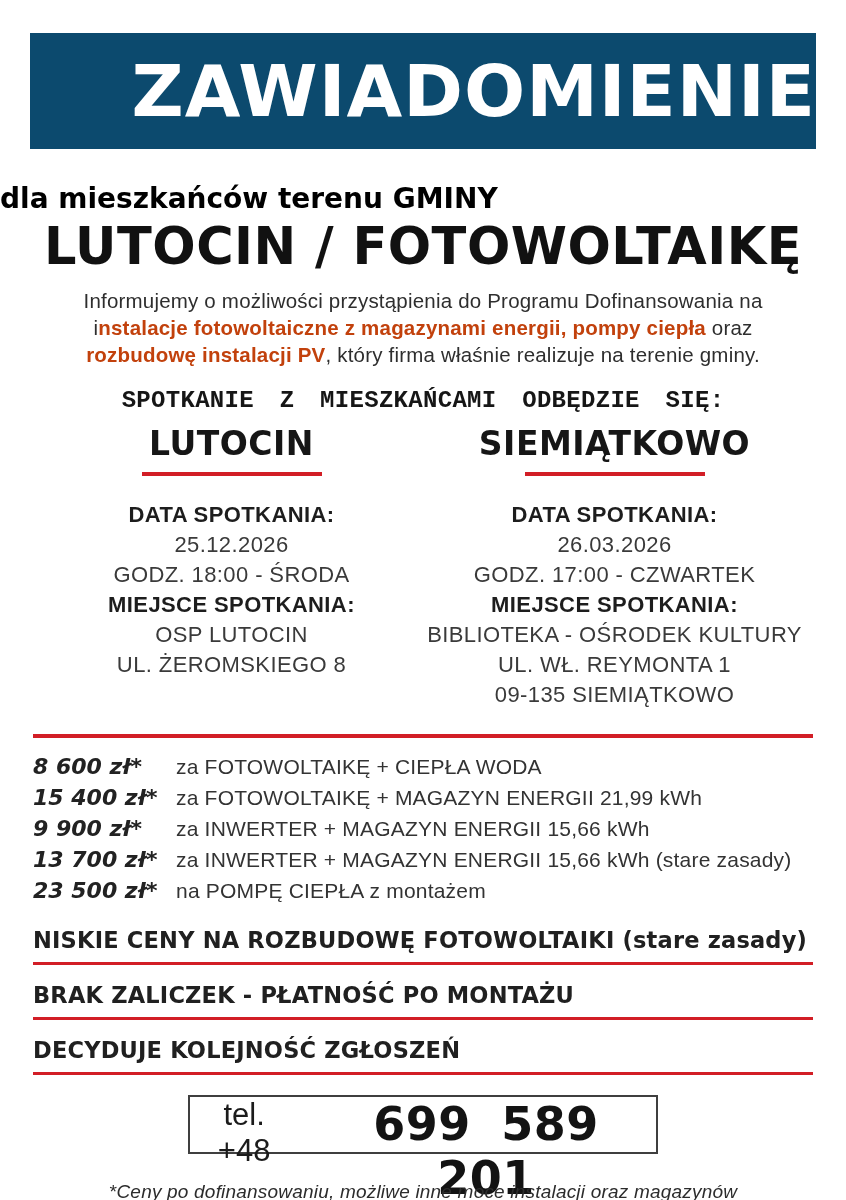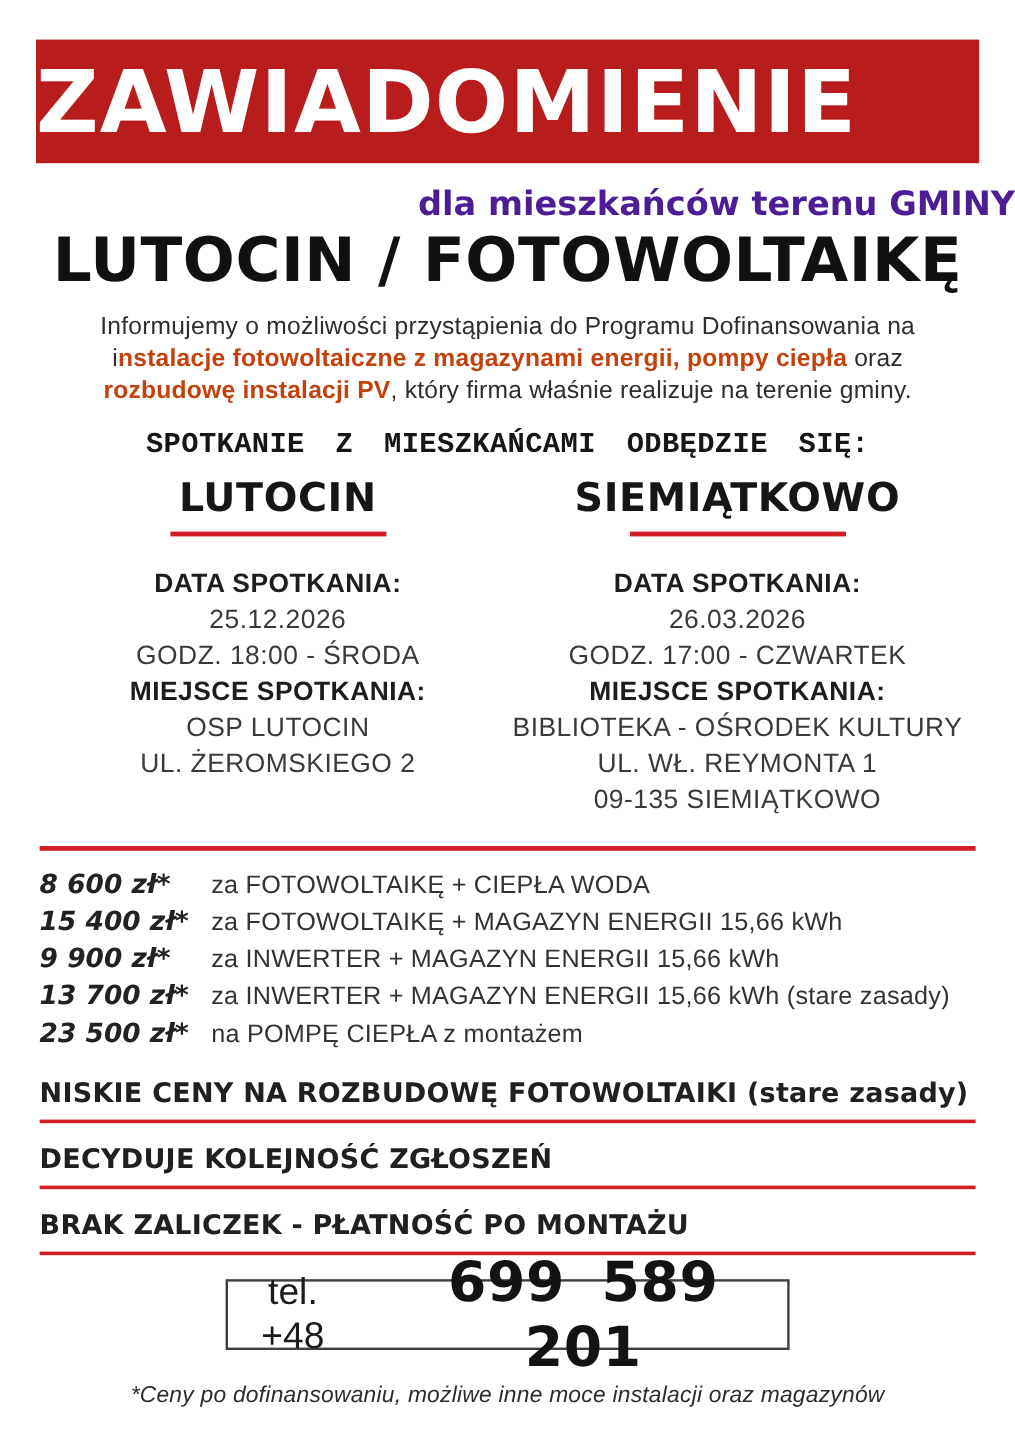--- a/index.html
+++ b/index.html
@@ -10,41 +10,41 @@
     background: #ffffff;
     font-family: "Liberation Sans", sans-serif;
     color: #1c1c1c;
     overflow: hidden;
   }
   .page { width: 846px; height: 1200px; position: relative; }
 
   
   .banner {
     margin: 33px 30px 0 30px;
-    height: 103px;
-    background: #b91c1c;
-    display: flex; align-items: center; justify-content: flex-start;
+    height: 116px;
+    background: #0c4a6e;
+    display: flex; align-items: center; justify-content: flex-end;
   }
   .banner-title {
     font-family: "DejaVu Sans", "Liberation Sans", sans-serif;
     font-weight: bold;
     font-size: 72px;
     letter-spacing: 1px;
     color: #ffffff;
     line-height: 1;
   }
 
   
   .subtitle {
-    margin-top: 17px;
-    text-align: right;
+    margin-top: 33px;
+    text-align: left;
     font-family: "DejaVu Sans", sans-serif;
     font-weight: bold;
     font-size: 28px;
-    color: #4c1d95;
+    color: #000000;
   }
   .main-title {
     margin-top: 4px;
     text-align: center;
     font-family: "DejaVu Sans", sans-serif;
     font-weight: bold;
     font-size: 51px;
     letter-spacing: 0.5px;
     color: #111111;
     line-height: 1.1;
@@ -154,21 +154,21 @@
     color: #161616;
     border-bottom: 3px solid #222222;
     padding: 0 4px 3px 4px;
   }
   .phone-box {
     margin: 11px auto 0 auto;
     width: 470px;
     height: 59px;
     border: 2px solid #3f3f3f;
     display: flex;
-    align-items: center;
+    align-items: flex-start;
     justify-content: center;
     gap: 18px;
     background: #ffffff;
   }
   .phone-prefix {
     font-size: 31px;
     color: #1b1b1b;
     word-spacing: 10px;
   }
   .phone-number {
@@ -214,21 +214,21 @@
 
     <div class="col">
       <div class="loc-name">LUTOCIN</div>
       <div class="loc-underline"></div>
       <div class="loc-details">
         <div class="lbl">DATA SPOTKANIA:</div>
         <div>25.12.2026</div>
         <div>GODZ. 18:00 - ŚRODA</div>
         <div class="lbl">MIEJSCE SPOTKANIA:</div>
         <div>OSP LUTOCIN</div>
-        <div>UL. ŻEROMSKIEGO 2</div>
+        <div>UL. ŻEROMSKIEGO 8</div>
       </div>
     </div>
 
     <div class="col">
       <div class="loc-name">SIEMIĄTKOWO</div>
       <div class="loc-underline"></div>
       <div class="loc-details">
         <div class="lbl">DATA SPOTKANIA:</div>
         <div>26.03.2026</div>
         <div>GODZ. 17:00 - CZWARTEK</div>
@@ -243,40 +243,40 @@
 
   <div class="divider"></div>
 
   <div class="prices">
     <div class="price-row">
       <div class="price-val">8 600 zł*</div>
       <div class="price-desc">za FOTOWOLTAIKĘ + CIEPŁA WODA</div>
     </div>
     <div class="price-row">
       <div class="price-val">15 400 zł*</div>
-      <div class="price-desc">za FOTOWOLTAIKĘ + MAGAZYN ENERGII 15,66 kWh</div>
+      <div class="price-desc">za FOTOWOLTAIKĘ + MAGAZYN ENERGII 21,99 kWh</div>
     </div>
     <div class="price-row">
       <div class="price-val">9 900 zł*</div>
       <div class="price-desc">za INWERTER + MAGAZYN ENERGII 15,66 kWh</div>
     </div>
     <div class="price-row">
       <div class="price-val">13 700 zł*</div>
       <div class="price-desc">za INWERTER + MAGAZYN ENERGII 15,66 kWh (stare zasady)</div>
     </div>
     <div class="price-row">
       <div class="price-val">23 500 zł*</div>
       <div class="price-desc">na POMPĘ CIEPŁA z montażem</div>
     </div>
   </div>
 
   <div class="slogans">
     <div class="slogan">NISKIE CENY NA ROZBUDOWĘ FOTOWOLTAIKI (stare zasady)</div>
+    <div class="slogan">BRAK ZALICZEK - PŁATNOŚĆ PO MONTAŻU</div>
     <div class="slogan">DECYDUJE KOLEJNOŚĆ ZGŁOSZEŃ</div>
-    <div class="slogan">BRAK ZALICZEK - PŁATNOŚĆ PO MONTAŻU</div>
   </div>
 
   <div class="contact">
     <div class="phone-box">
       <span class="phone-prefix">tel. +48</span>
       <span class="phone-number">699 589 201</span>
     </div>
   </div>
 
   <div class="footnote">*Ceny po dofinansowaniu, możliwe inne moce instalacji oraz magazynów</div>

